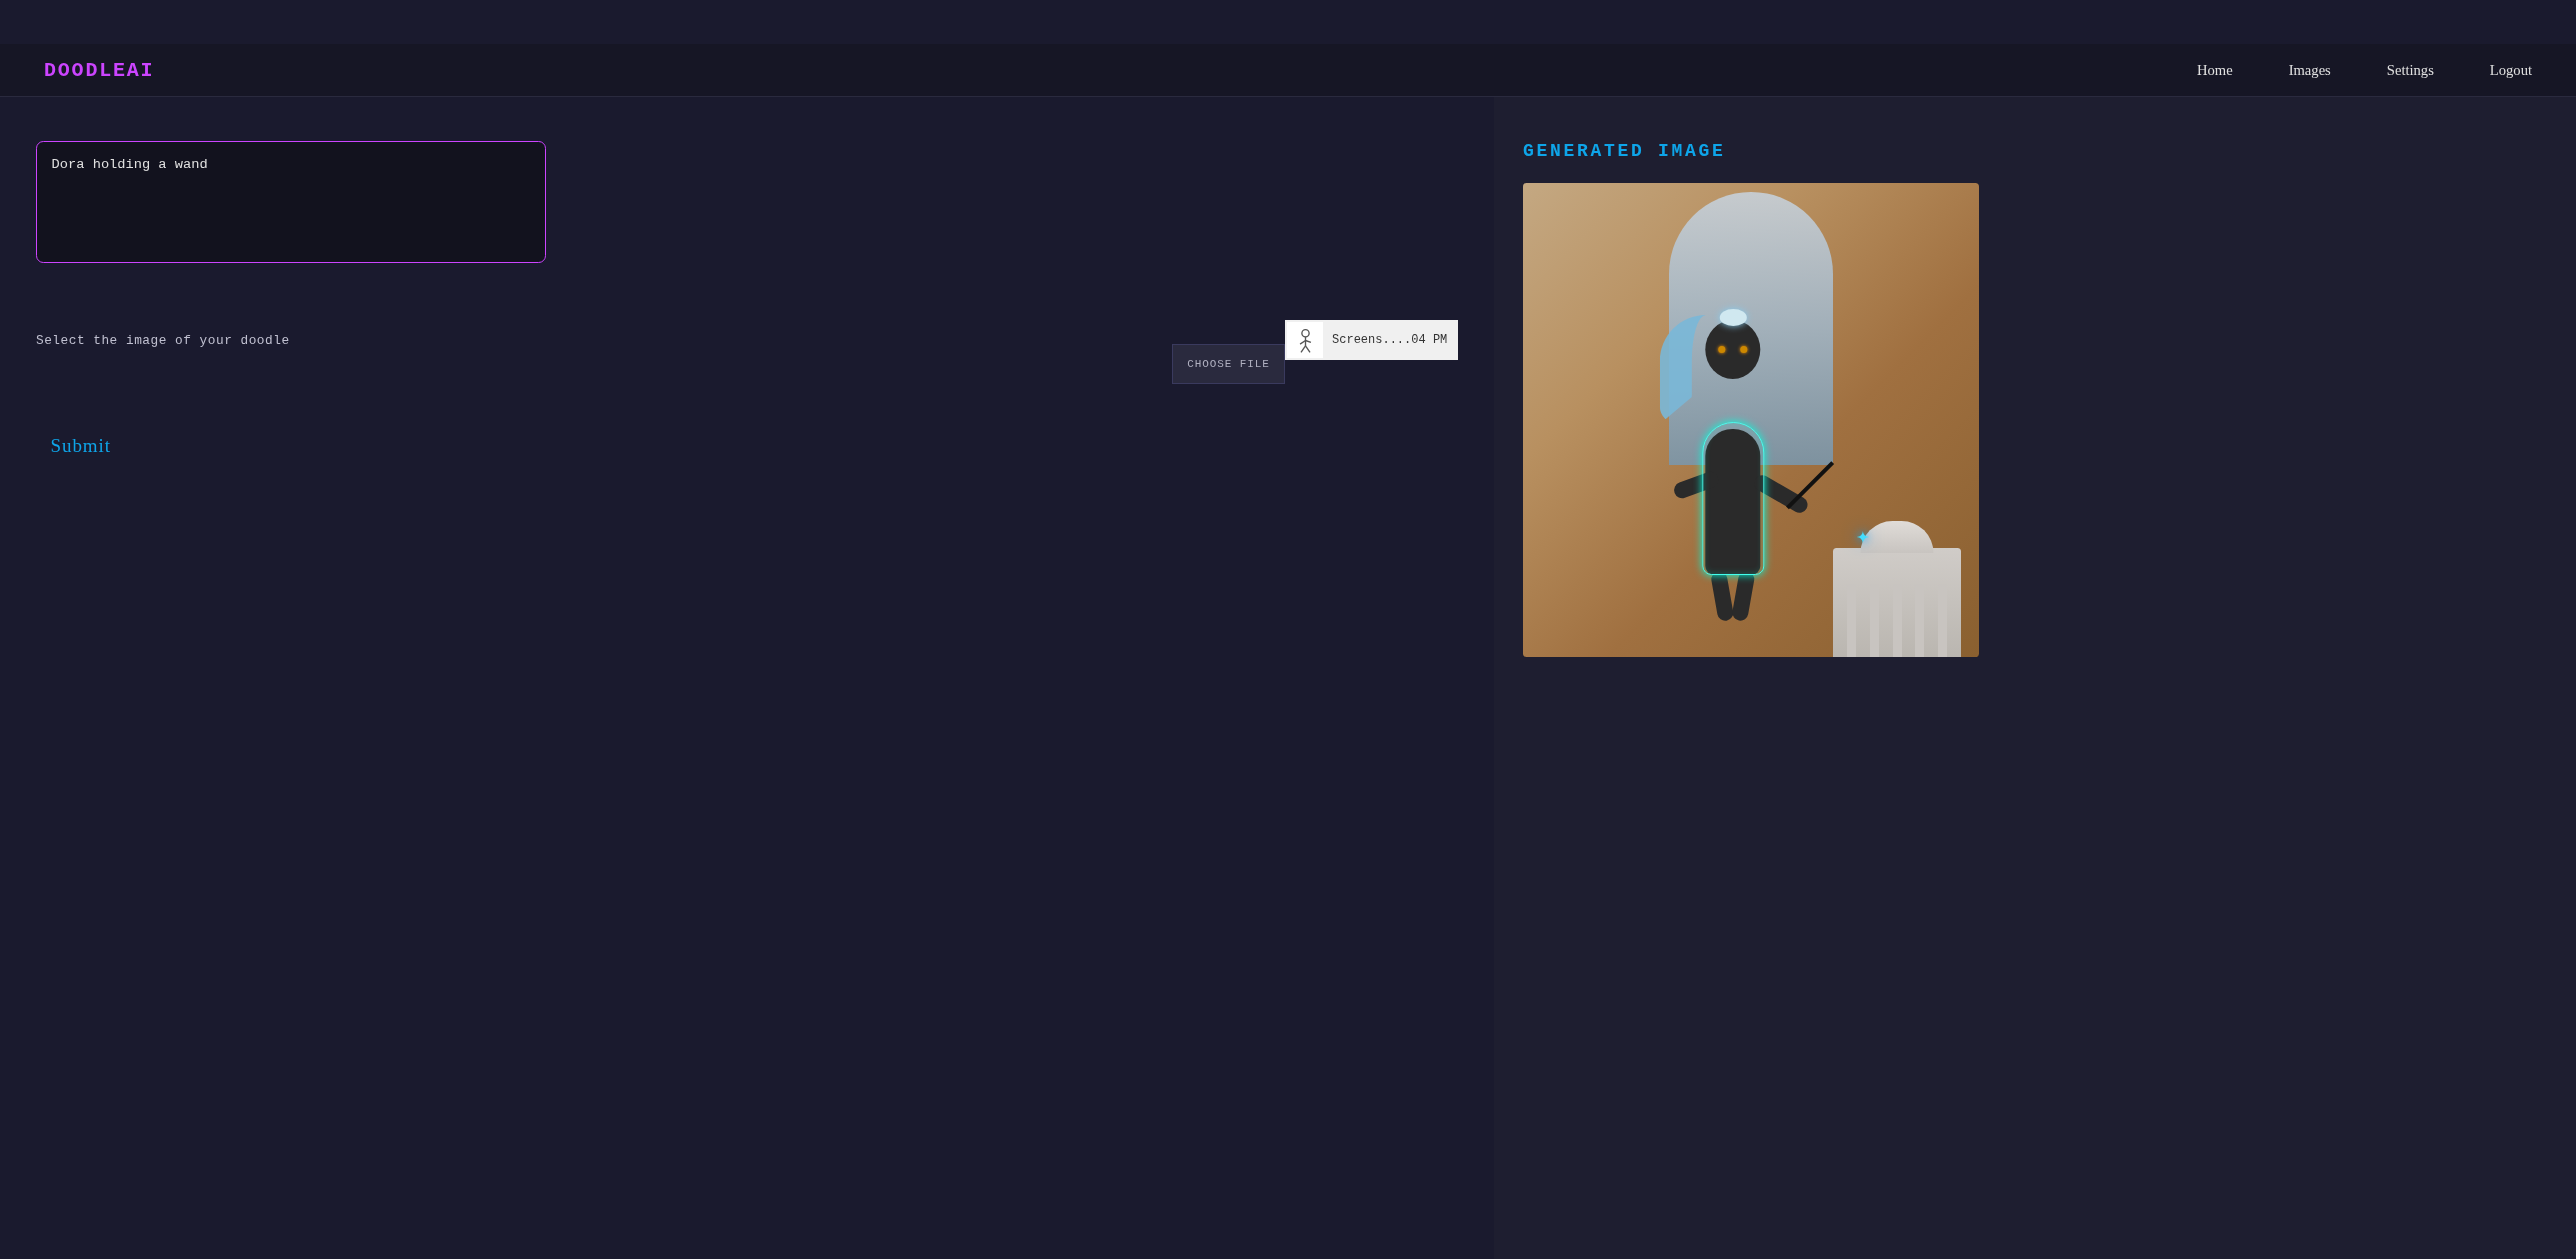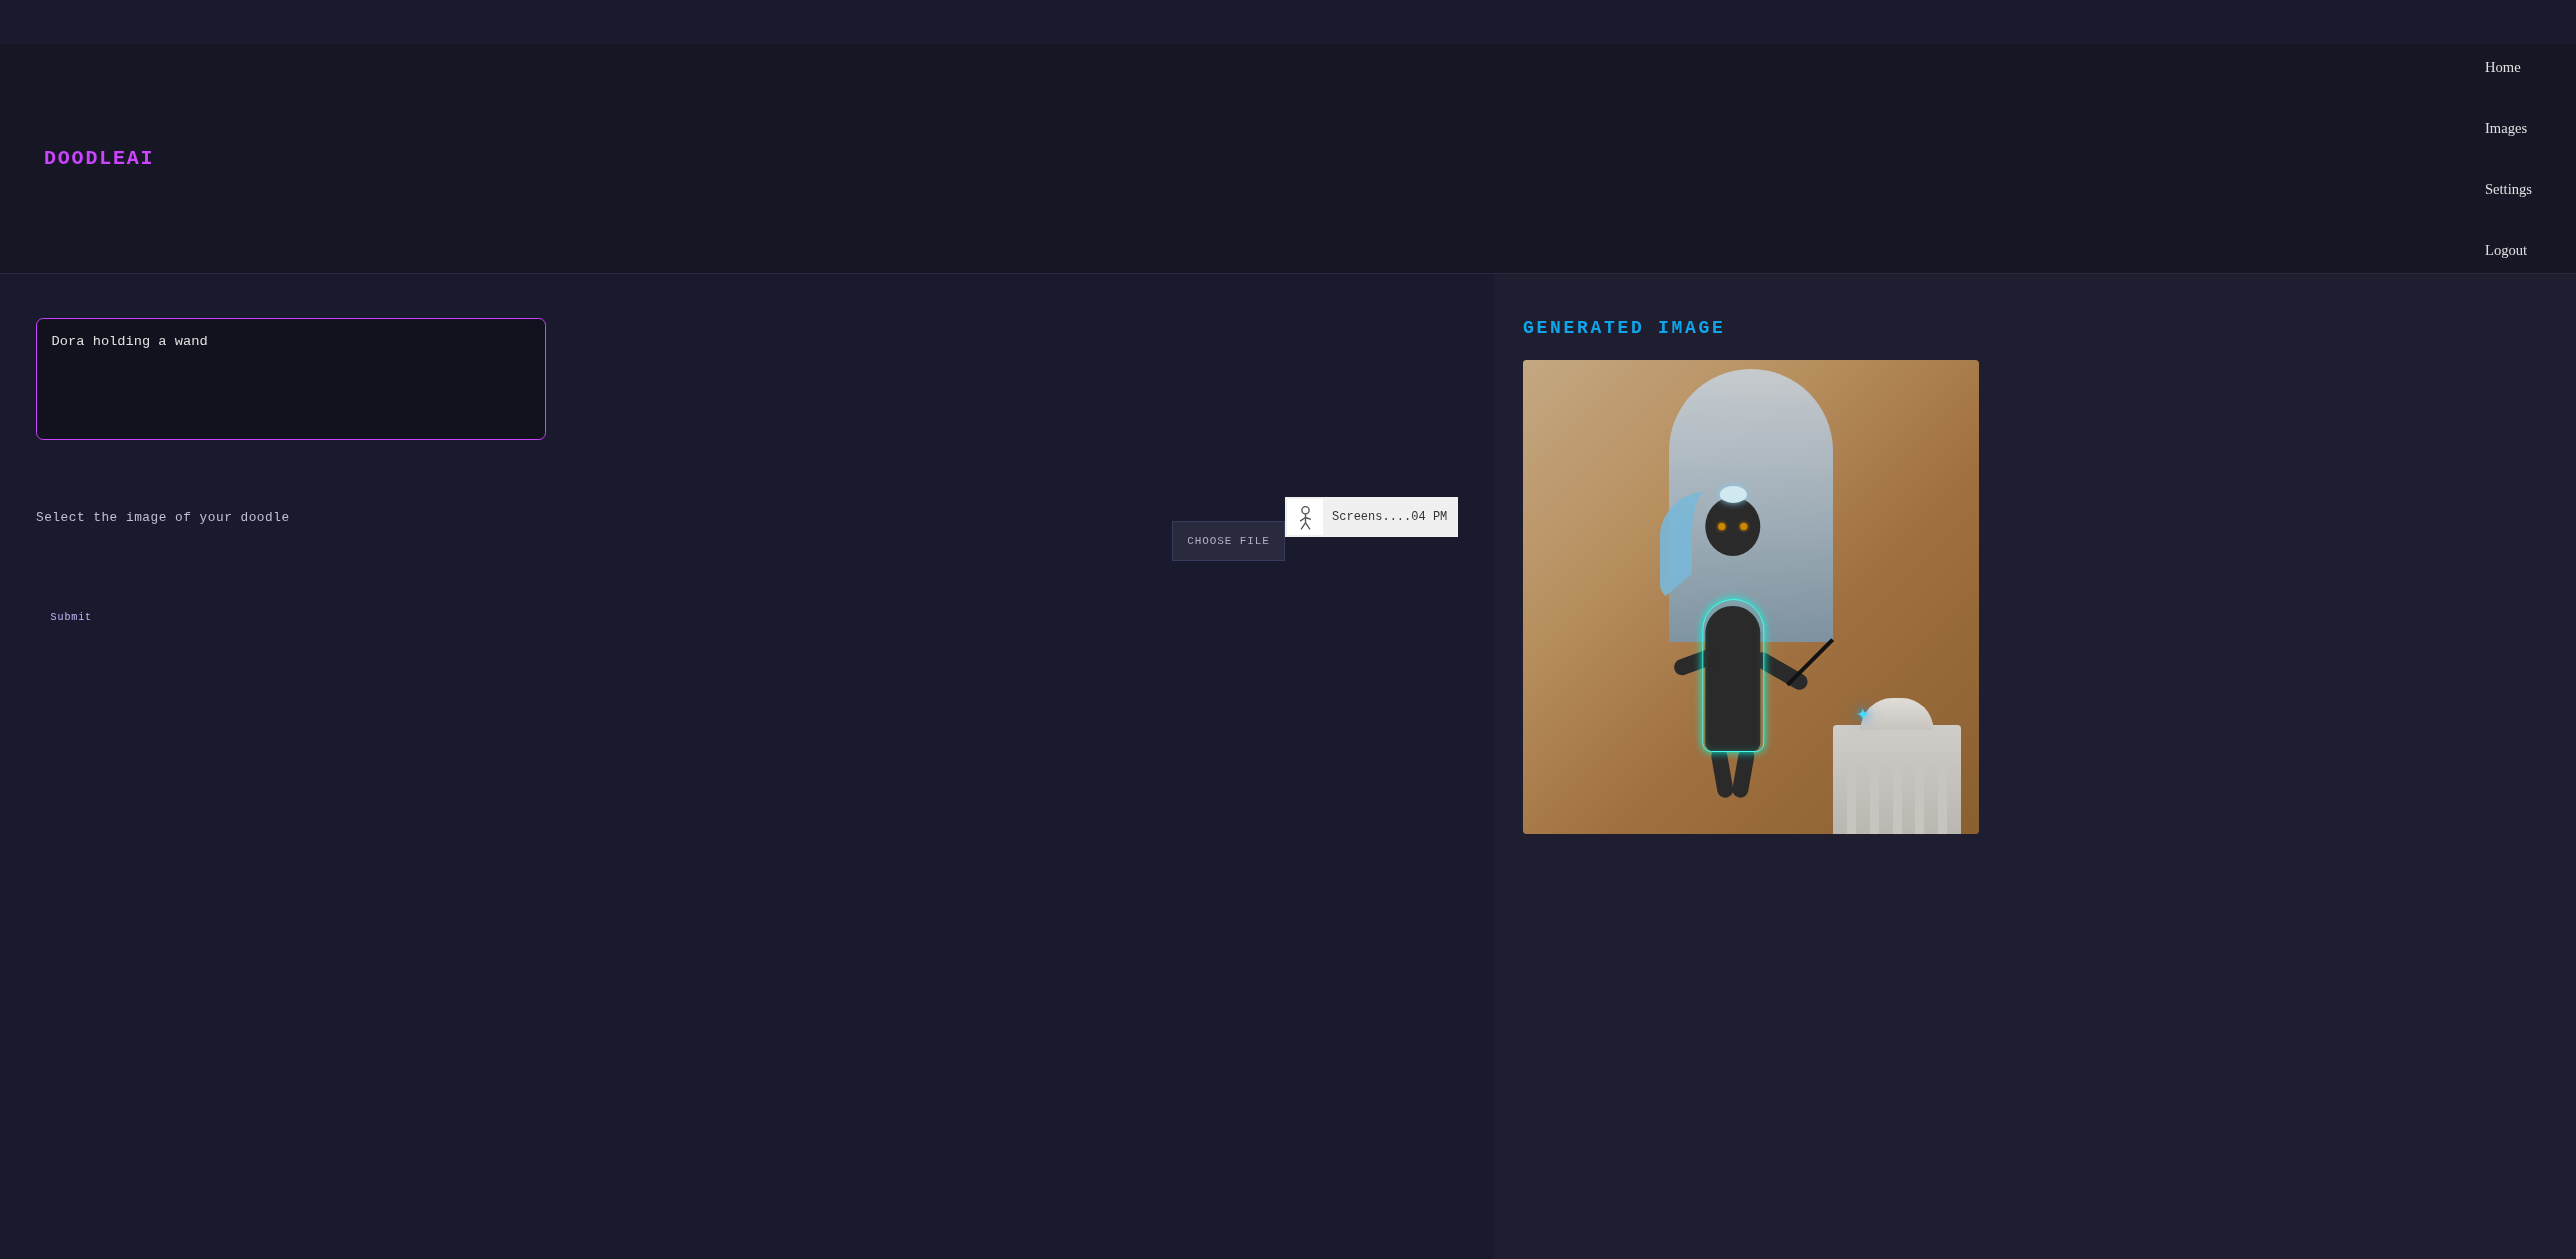--- a/index.html
+++ b/index.html
@@ -29,23 +29,22 @@
 
     .navbar-brand {
       color: #cc44ff;
       font-size: 20px;
       font-weight: bold;
       letter-spacing: 1.8px;
     }
 
     .navbar-links {
       display: flex;
-      gap: 44px;
+      gap: 56px;
       list-style: none;
-      flex-direction: column;
     }
 
     .navbar-links li a {
       color: #e0e0e0;
       text-decoration: none;
       font-size: 14.6px;
       font-family: serif;
     }
 
     
@@ -141,24 +140,24 @@
       font-family: 'Courier New', Courier, monospace;
       padding: 0 9px;
     }
 
     .submit-btn-container {
       margin-top: 44px;
     }
 
     .submit-btn {
       background-color: transparent;
-      color: #c4b5fd;
+      color: #0ea5e9;
       border: none;
-      font-size: 10px;
-      font-family: Liberation Mono, monospace;
+      font-size: 19px;
+      font-family: Liberation Serif, serif;
       cursor: pointer;
       padding: 7.3px 14.6px;
       letter-spacing: 0.9px;
     }
 
     
     .right-panel {
       flex: 0 0 42%;
       padding: 44px 29px;
       background-color: #1e1e30;

